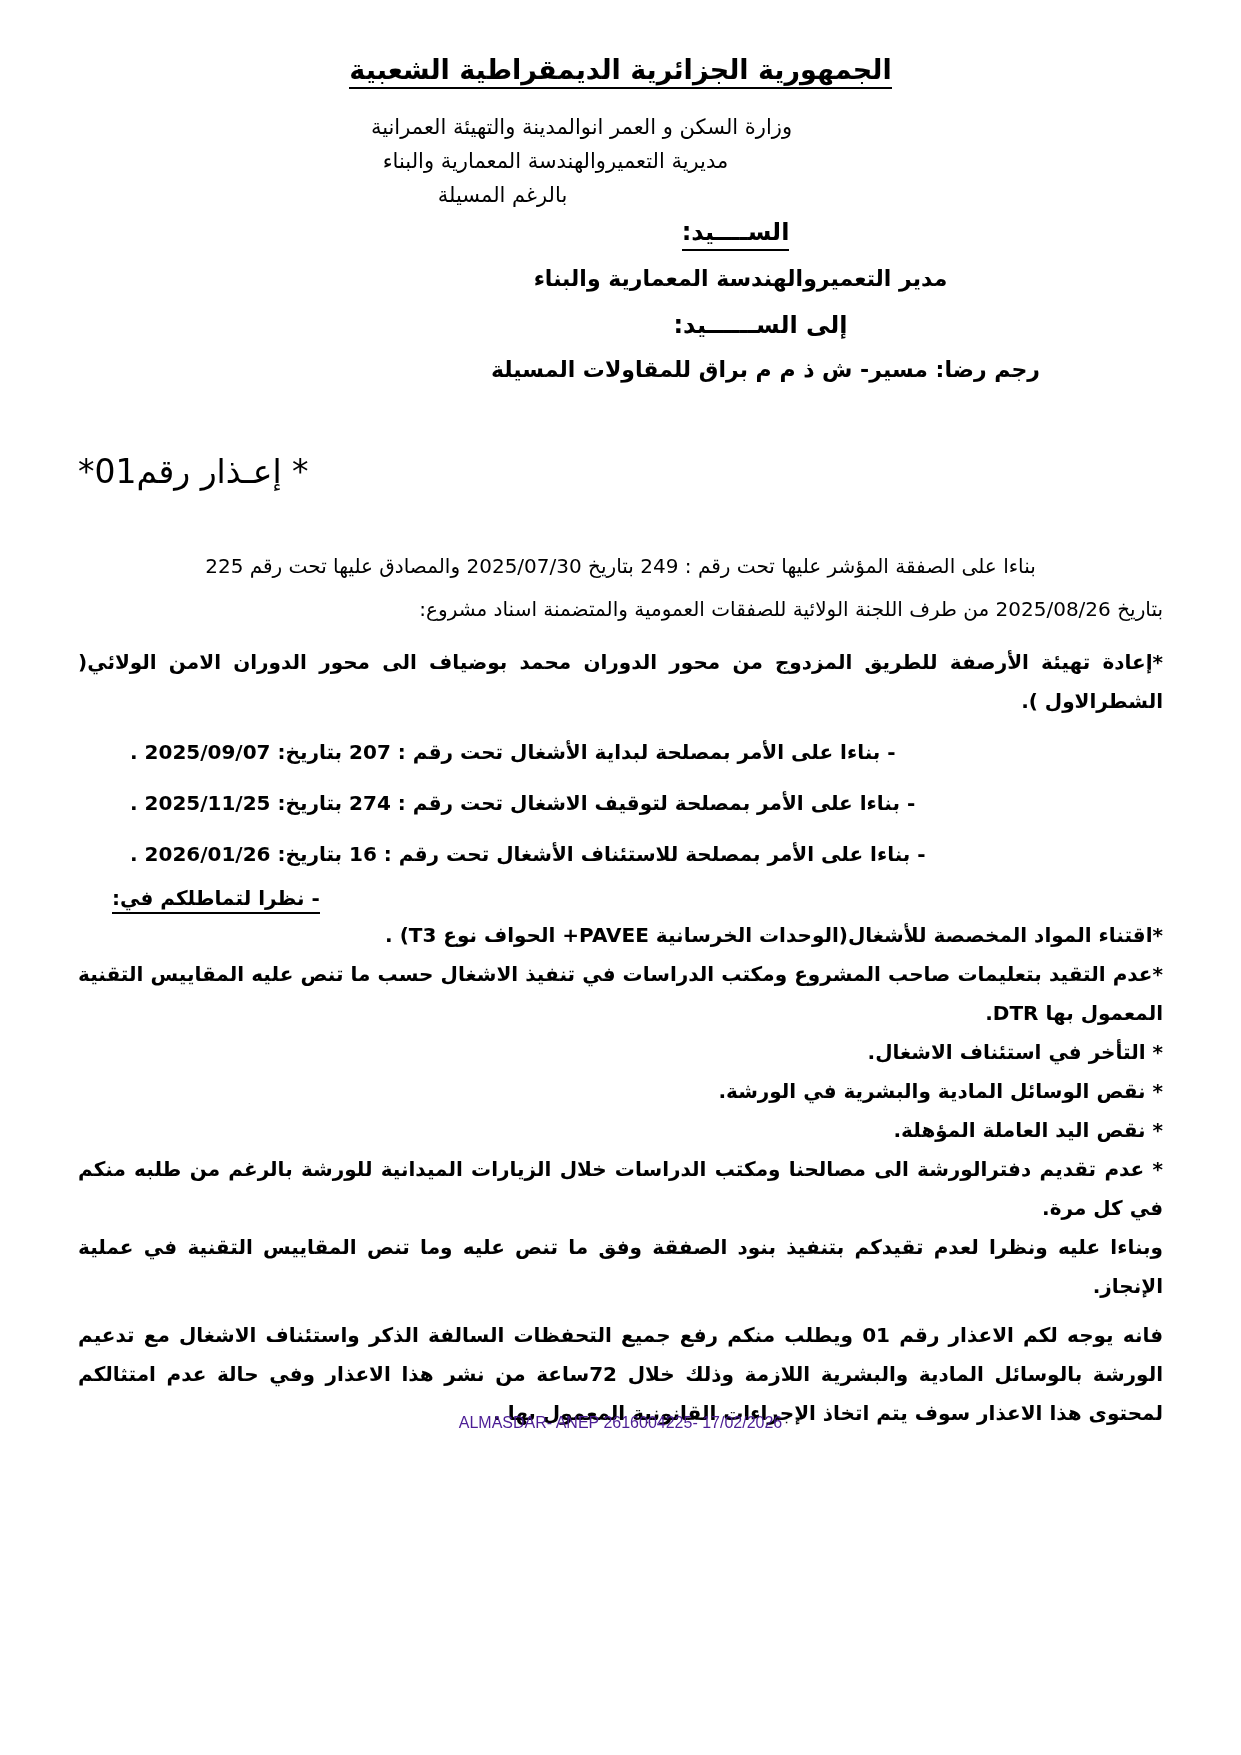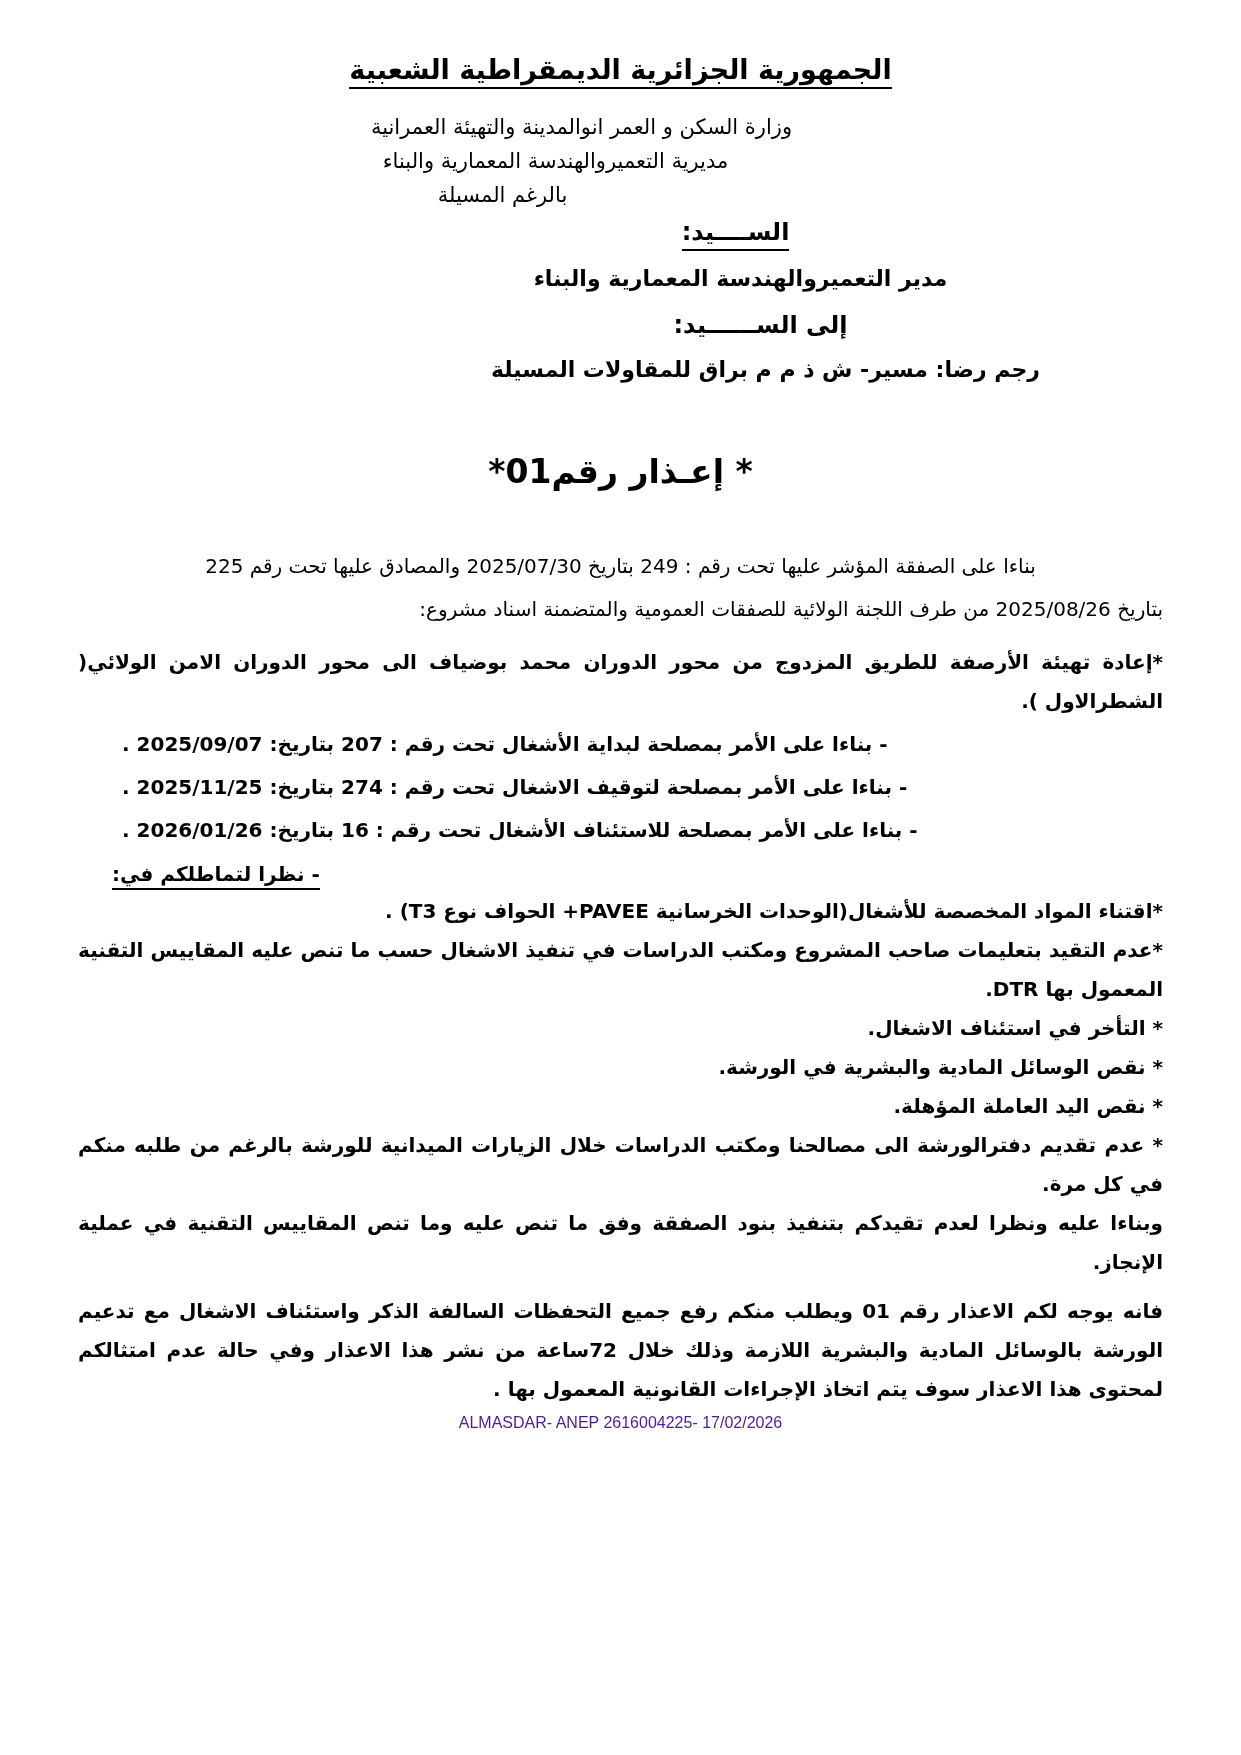--- a/index.html
+++ b/index.html
@@ -79,23 +79,23 @@
   .recipient {
     text-align: center;
     font-size: 22px;
     font-weight: bold;
     margin-top: 18px;
     margin-right: -290px;
   }
 
   
   .notice-title {
-    text-align: center;
+    text-align: left;
     font-size: 33px;
-    font-weight: bold;
+    font-weight: normal;
     margin-top: 70px;
     margin-bottom: 8px;
     direction: rtl;
   }
 
   
   .body-block { margin-top: 56px; }
   .para {
     font-size: 20px;
     line-height: 1.95;
@@ -104,21 +104,21 @@
     margin: 0 0 4px 0;
   }
   .para.normalw { font-weight: normal; }
   .para.center { text-align: center; }
   .para.rightish { text-align: right; }
   .sub-item {
     font-size: 20px;
     line-height: 1.95;
     text-align: left;
     font-weight: bold;
-    margin: 4px;
+    margin: 12px;
     padding-left: 40px;
   }
   .underline-head {
     font-size: 20px;
     font-weight: bold;
     text-align: left;
     margin: 12px 0 6px 0;
     padding-left: 34px;
   }
   .underline-head span { border-bottom: 2px solid #000; padding-bottom: 2px; }

